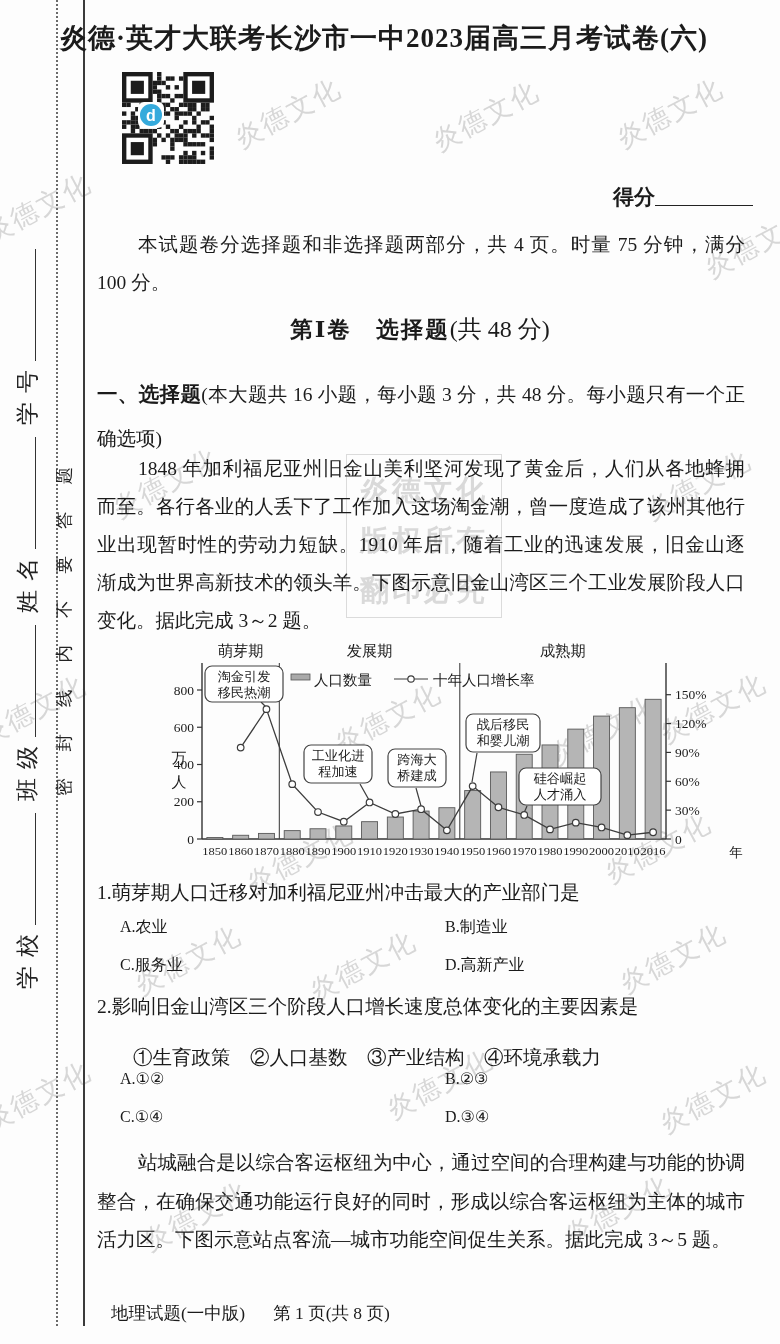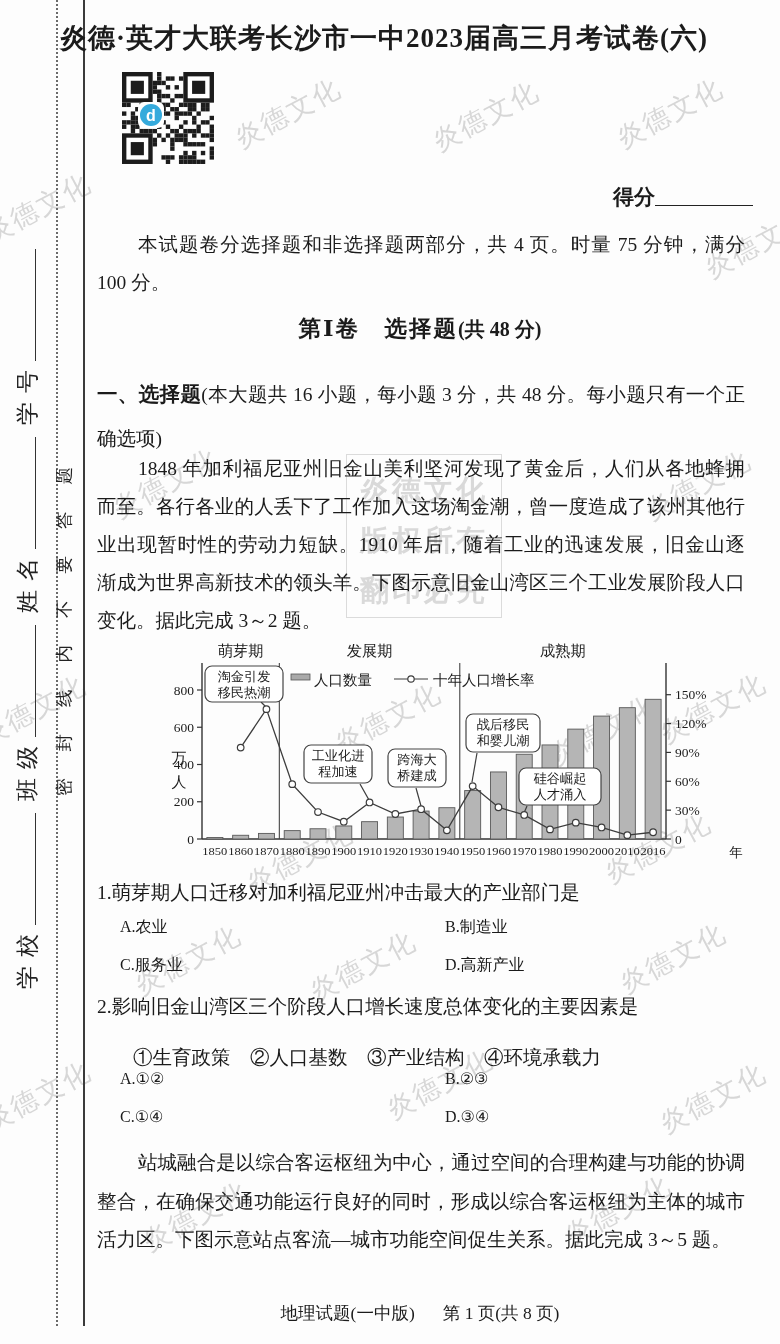--- a/index.html
+++ b/index.html
@@ -33,38 +33,38 @@
     font-size:38px;font-weight:bold;letter-spacing:10px;}
   #score-field{position:absolute;left:613px;top:183px;font-size:21px;font-weight:bold;}
   .score-line{display:inline-block;width:98px;border-bottom:1.6px solid #222;height:1em;vertical-align:-2px;}
 
   
   .para{position:absolute;left:97px;width:648px;font-size:19.5px;line-height:38px;text-align:justify;margin:0;}
   .indent{text-indent:2.1em;}
   #intro{top:226px;}
   #section1{position:absolute;left:97px;top:313px;width:646px;text-align:center;}
   #section1 .sec-main{font-size:22.5px;font-weight:bold;letter-spacing:2px;}
-  #section1 .sec-sub{font-size:20px;font-weight:bold;}
+  #section1 .sec-sub{font-size:24px;}
   #part1{top:372px;line-height:44px;}
   #part1 b{font-size:20.5px;}
   #stimulus-1{top:450px;}
   #stimulus-2{top:1144px;line-height:38.5px;}
 
   
   #chart{position:absolute;left:163px;top:641px;width:580px;height:232px;}
 
   
   .qline{position:absolute;left:97px;width:650px;font-size:19.5px;margin:0;white-space:nowrap;}
   .opt-row{position:absolute;left:120px;width:627px;font-size:16px;margin:0;white-space:nowrap;}
   .opt-a{display:inline-block;width:325px;}
   #q1{top:879px;}  #q1-row1{top:917px;} #q1-row2{top:955px;}
   #q2{top:993px;}  #q2-sub{top:1031px;position:absolute;left:120px;font-size:19.5px;margin:13px;}
   #q2-row1{top:1069px;} #q2-row2{top:1107px;}
 
-  #page-footer{position:absolute;left:97px;top:1301px;width:646px;text-align:center;font-size:17.5px;}
+  #page-footer{position:absolute;left:97px;top:1301px;width:646px;font-size:17.5px;}
   #page-footer span{margin:0 14px;}
 </style>
 </head>
 <body>
 
 <div id="sheet">
 
   <div id="watermarks">
       <div class="wm" style="left: 230px; top: 95px;">炎德文化</div>
       <div class="wm" style="left: 428px; top: 98px;">炎德文化</div>

